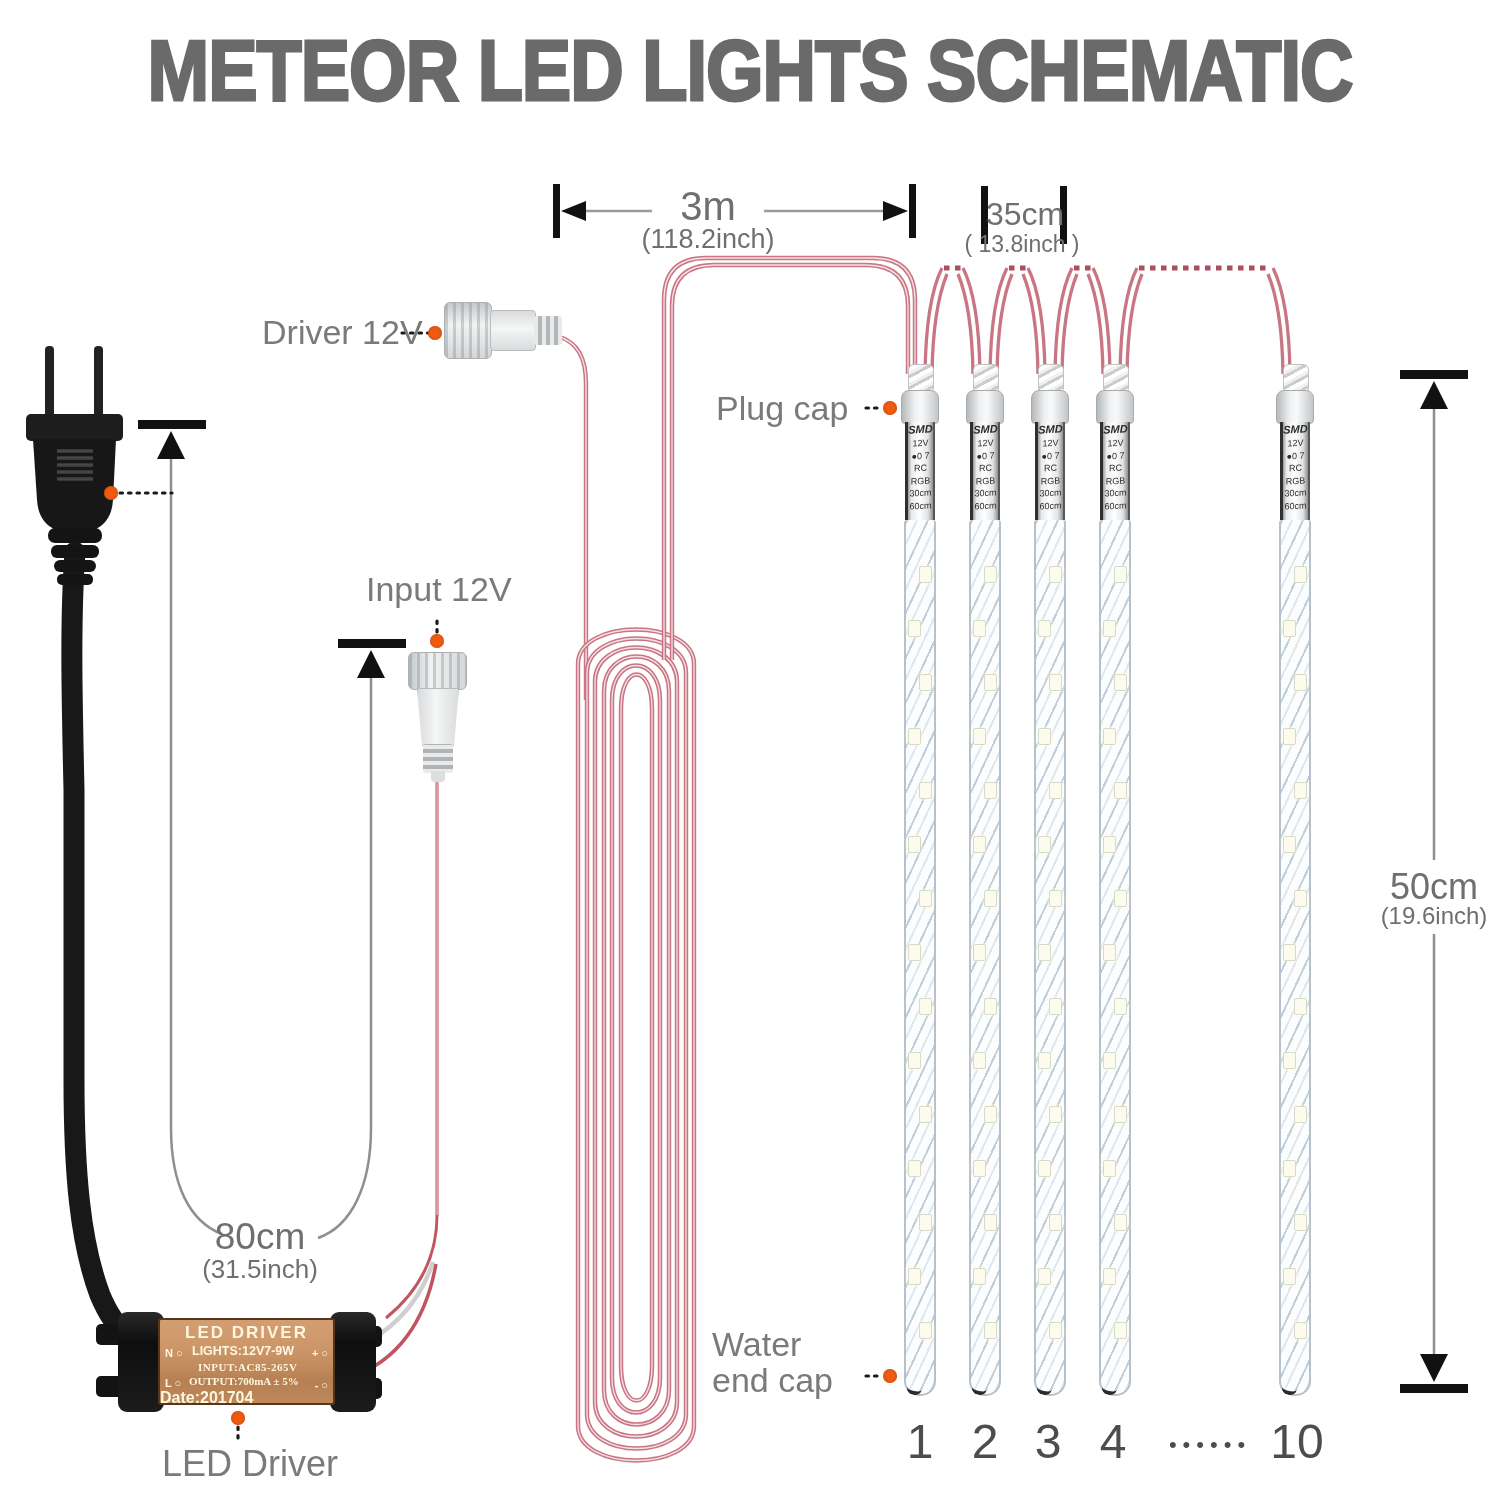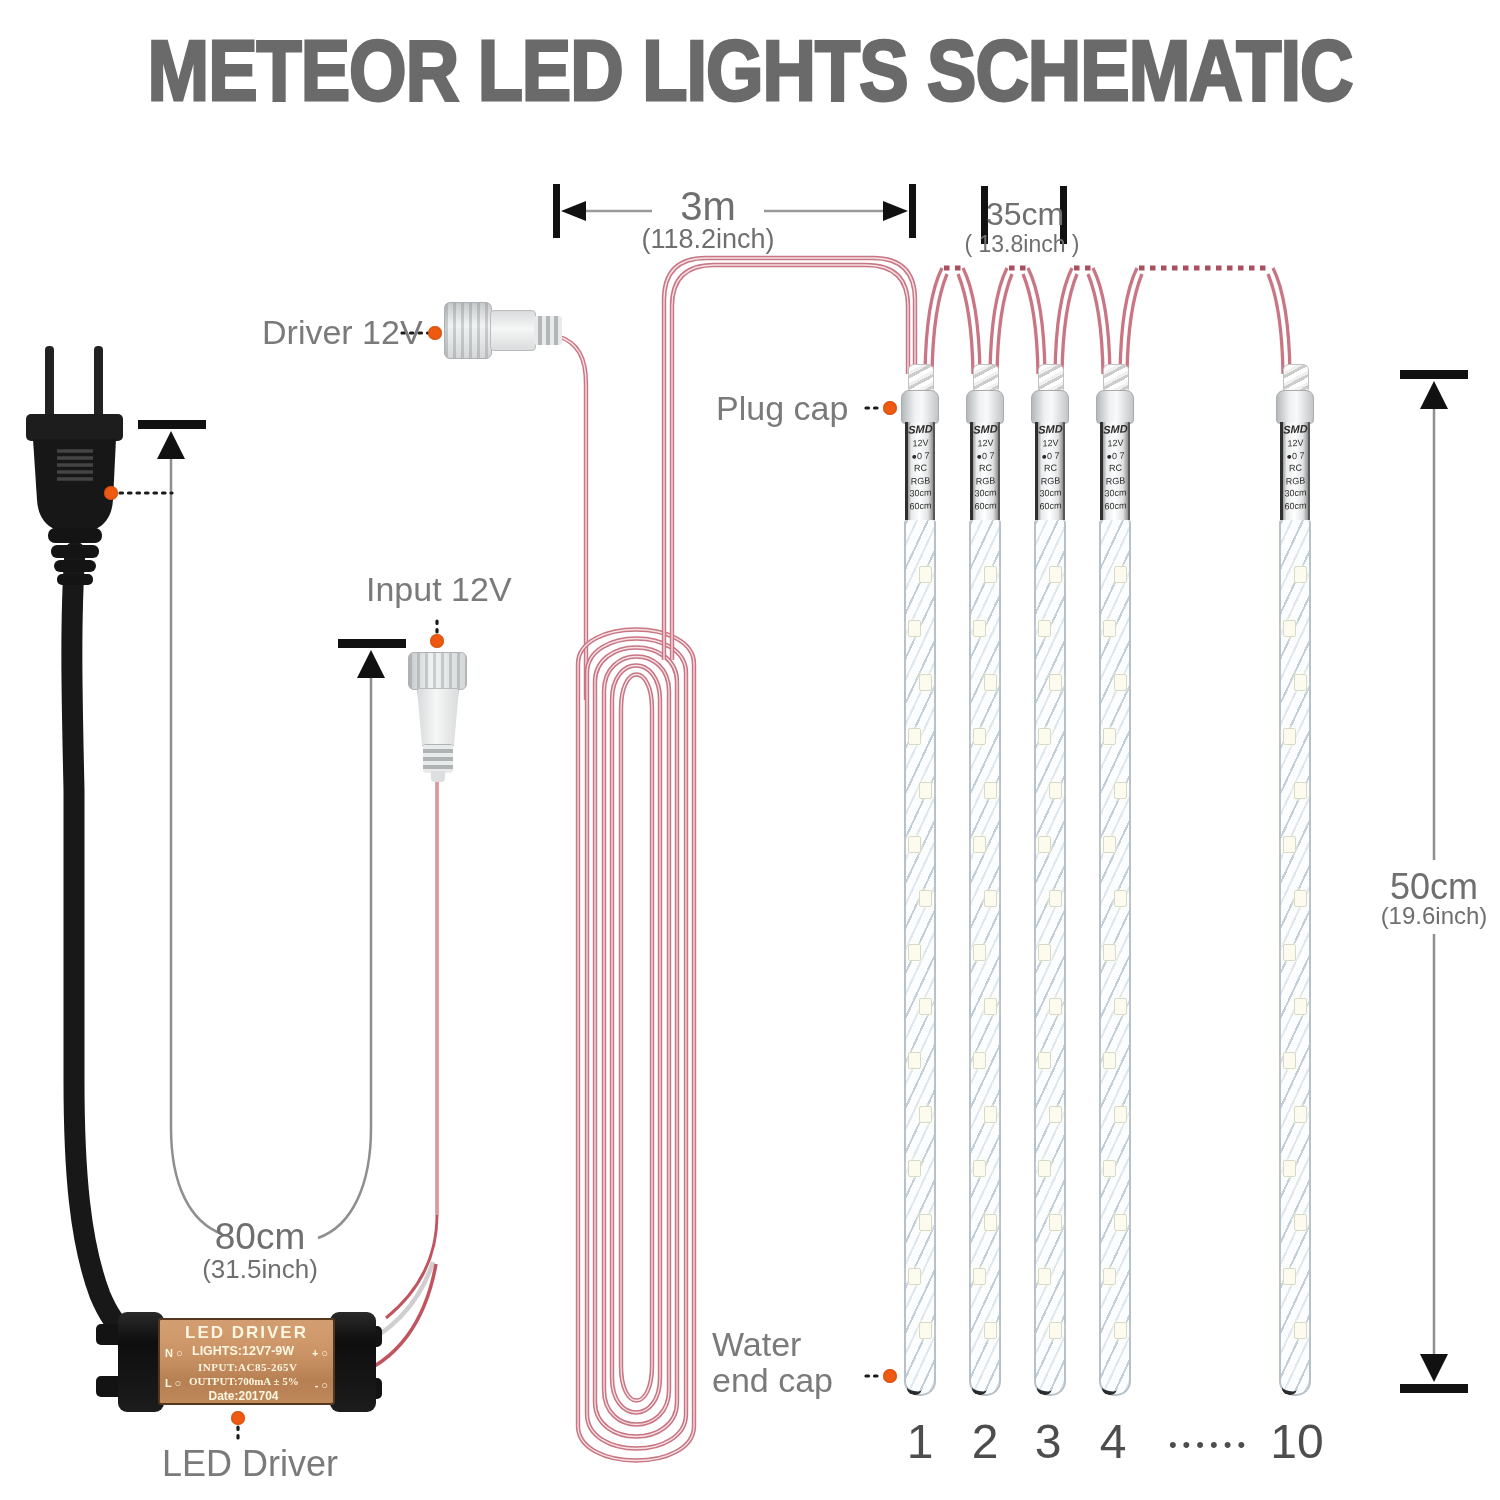--- a/index.html
+++ b/index.html
@@ -29,21 +29,21 @@
           border:2px solid #53381f;border-radius:3px;box-sizing:border-box;}
   .d-face span{position:absolute;color:#fdf6e0;white-space:nowrap;}
   .d-title{left:0;right:0;top:3px;text-align:center;font-size:17px;font-weight:bold;letter-spacing:2px;color:#fff;}
   .d-n{left:5px;top:27px;font-size:11px;font-weight:bold;}
   .d-model{left:32px;top:24px;font-size:12.5px;font-weight:bold;}
   .d-plus{right:5px;top:27px;font-size:11px;font-weight:bold;}
   .d-input{left:38px;top:41px;font-size:11px;font-weight:bold;font-family:"Liberation Serif",serif;letter-spacing:.5px;}
   .d-l{left:5px;top:57px;font-size:11px;font-weight:bold;}
   .d-output{left:29px;top:55px;font-size:11px;font-weight:bold;font-family:"Liberation Serif",serif;}
   .d-minus{right:5px;top:59px;font-size:11px;font-weight:bold;}
-  .d-date{left:0;right:6px;top:69px;text-align:center;font-size:12px;font-weight:bold;color:#fff;}
+  .d-date{left:0;right:6px;top:69px;font-size:16px;font-weight:bold;color:#fff;}
 
   
   .cn{position:absolute;box-sizing:border-box;}
   .in-cap{left:444px;top:302px;width:48px;height:57px;border-radius:6px;border:1px solid #aeb1b3;
           background:repeating-linear-gradient(90deg,rgba(130,135,138,.35) 0 3px,rgba(255,255,255,0) 3px 8px),
                      linear-gradient(180deg,#c6c9cb,#f1f3f3 40%,#d4d6d8);}
   .in-body{left:490px;top:310px;width:46px;height:41px;border-radius:4px;border:1px solid #b9bcbe;
            background:linear-gradient(180deg,#d9dbdc,#f5f6f6 45%,#dadcdd);}
   .in-thread{left:534px;top:316px;width:28px;height:29px;border-radius:3px;
            background:repeating-linear-gradient(90deg,#e9ebeb 0 4px,#b4b7b9 4px 8px);}

